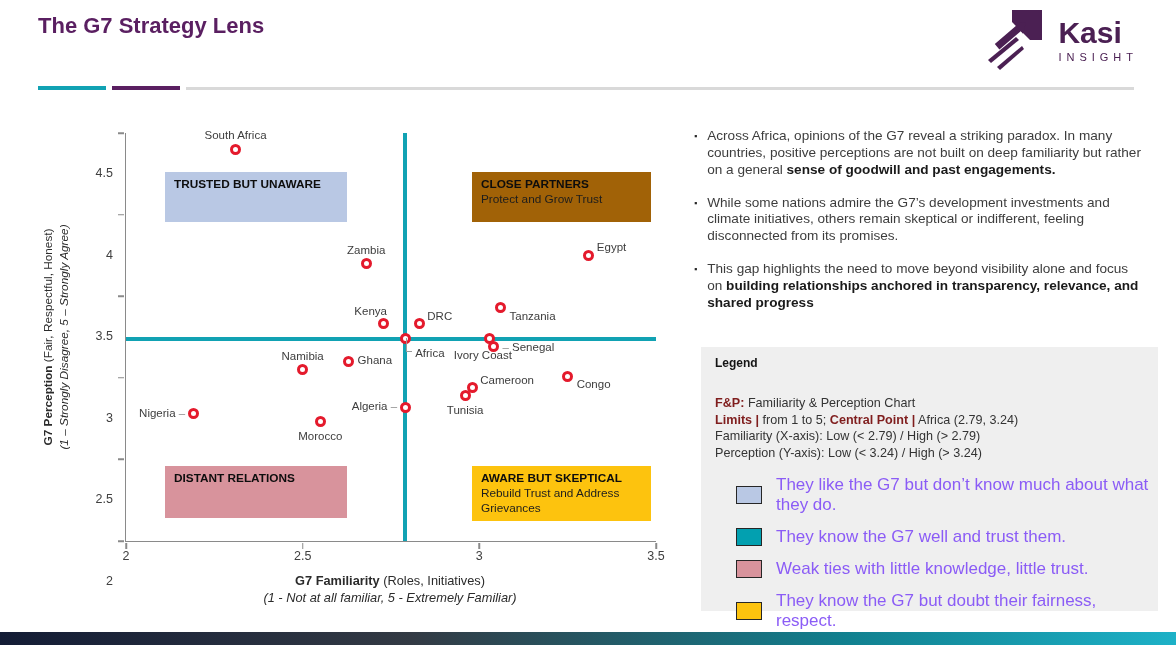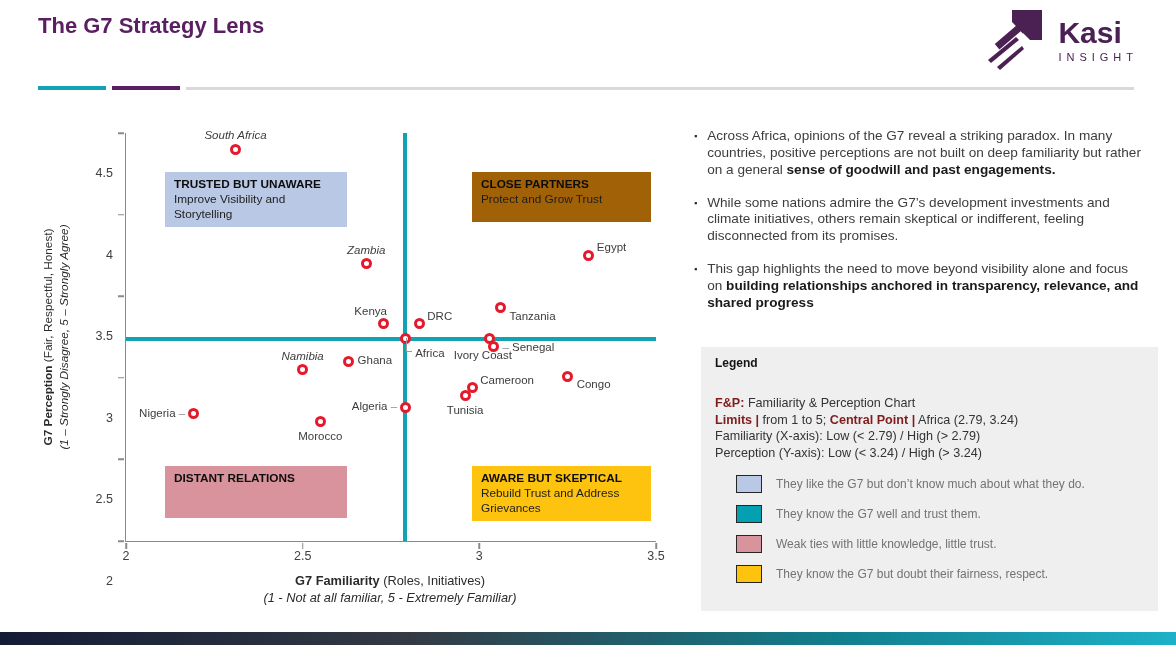--- a/index.html
+++ b/index.html
@@ -39,21 +39,21 @@
   .qbox.tr { left:65.28%; top:9.56%; width:33.77%; min-height:12.25%; }
   .qbox.bl { left:7.36%; top:81.6%; width:34.34%; min-height:12.75%; }
   .qbox.br { left:65.28%; top:81.6%; width:33.77%; min-height:12.75%; }
 
   .pt { position:absolute; width:0; height:0; z-index:3; }
   .marker {
     position:absolute; left:-5.5px; top:-5.5px; width:5px; height:5px;
     border:3px solid var(--marker-red,#e41a2c); border-radius:50%; background:#fff;
   }
   .lbl { position:absolute; white-space:nowrap; font-size:11.5px; color:#3d3d3d; }
-  .lbl.above { bottom:8px; left:0; transform:translateX(-50%);font-style:italic; }
+  .lbl.above { bottom:8px; left:0; transform:translateX(-50%); }
   .lbl.above-left { bottom:7px; right:-3px; }
   .lbl.right { left:9px; top:-7px; }
   .lbl.right-up { left:8px; bottom:2px; }
   .lbl.right-down { left:9px; top:2px; }
   .lbl.below { top:8px; left:0; transform:translateX(-50%); }
   .lbl.below-left { top:10px; right:-22px; }
   .lbl.left-dash { right:8px; top:-7px; }
   .lbl.left-dash::after { content:"\00a0\2013"; color:#8c8c8c; }
   .lbl.right-dash { left:9px; top:-6px; }
   .lbl.right-dash::before { content:"\2013\00a0"; color:#8c8c8c; }
@@ -74,21 +74,21 @@
   .bullet .bmark { font-size:9px; line-height:1; margin-top:4px; color:#262626; }
   .bullet .b { font-weight:bold; color:#1a1a1a; }
 
   .legend-box { position:absolute; left:701px; top:347px; width:457px; height:264px; background:#efefef; }
   .legend-title { margin:9px 0 0 14px; font-size:12px; font-weight:bold; color:#141414; }
   .legend-info { margin:25px 0 0 14px; font-size:12.6px; line-height:1.33; color:#333; }
   .legend-info .b { font-weight:bold; color:#7f1d1d; }
   .legend-items { margin:13px 0 0 35px; }
   .legend-item { display:flex; align-items:center; gap:14px; margin-bottom:12px; }
   .swatch { width:26px; height:18px; border:1.5px solid #262626; flex:0 0 auto; box-sizing:border-box; }
-  .legend-item .ltext { font-size:12px; color:#737373; }
+  .legend-item .ltext { font-size:17px; color:#8b5cf6; }
 
   .footer { position:absolute; left:0; right:0; top:632px; height:13px; }
 </style>
 </head>
 <body>
 
 <div class="page">
 
   <div class="title">The G7 Strategy Lens</div>
   <div class="rule">
@@ -136,21 +136,20 @@
       <span class="ytmark" style="top: 60%;"></span>
       <span class="ytlabel" style="top: 60%;">3</span>
       <span class="ytmark" style="top: 40%;"></span>
       <span class="ytlabel" style="top: 40%;">3.5</span>
       <span class="ytmark" style="top: 20%;"></span>
       <span class="ytlabel" style="top: 20%;">4</span>
       <span class="ytmark" style="top: 0%;"></span>
       <span class="ytlabel" style="top: 0%;">4.5</span>
       <div class="qbox tl" style="background: rgb(185, 200, 228);">
         <div class="qtitle">TRUSTED BUT UNAWARE</div>
-        <div class="qsub">Improve Visibility and Storytelling</div>
       </div>
       <div class="qbox tr" style="background: #a16207;">
         <div class="qtitle">CLOSE PARTNERS</div>
         <div class="qsub">Protect and Grow Trust</div>
       </div>
       <div class="qbox bl" style="background: rgb(216, 147, 156);">
         <div class="qtitle">DISTANT RELATIONS</div>
       </div>
       <div class="qbox br" style="background: rgb(253, 195, 14);">
         <div class="qtitle">AWARE BUT SKEPTICAL</div>

